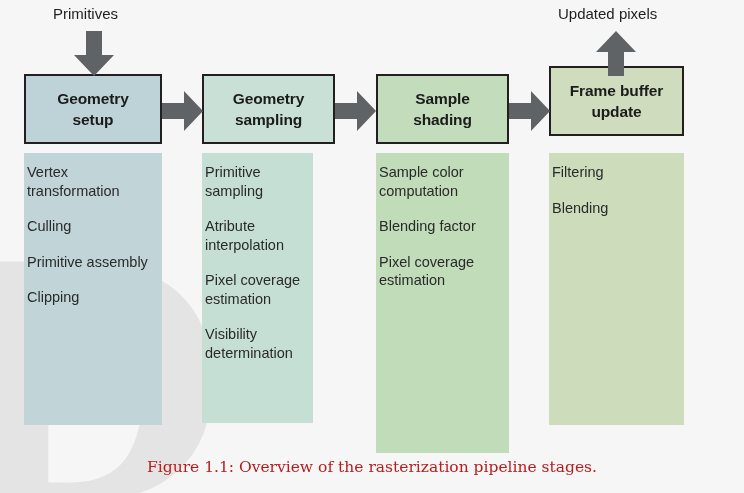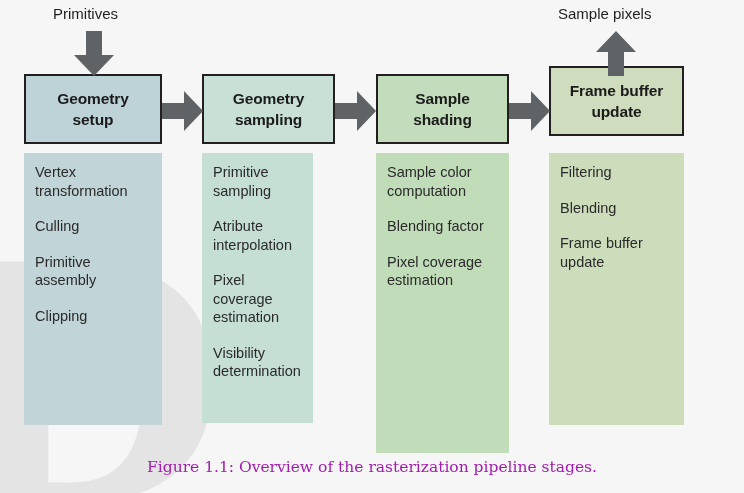--- a/index.html
+++ b/index.html
@@ -39,21 +39,21 @@
     text-align:center;
     font-weight:700;
     font-size:15.5px;
     line-height:21px;
     color:#1b1b1b;
     letter-spacing:-0.1px;
   }
   .stage-body{
     position:absolute;
     box-sizing:border-box;
-    padding:10px 11px 0 11px;
+    padding:10px 11px 0 3px;
     font-size:14.5px;
     line-height:18.5px;
     color:#2a2a2a;
   }
   .stage-body .item{margin:0 0 17px 0;}
   .stage-body .item:last-child{margin-bottom:0;}
 
   
   .arrow-h{position:absolute;z-index:3;}
   .arrow-v{position:absolute;z-index:3;}
@@ -66,37 +66,37 @@
     z-index:3;
   }
 
   .caption{
     position:absolute;
     left:0;right:0;
     top:458px;
     text-align:center;
     font-family:"DejaVu Serif",serif;
     font-size:15.5px;
-    color:#a21caf;
+    color:#b91c1c;
     z-index:3;
   }
 </style>
 </head>
 <body>
 
 <div id="figure">
 
   <div class="watermark">D</div>
 
   <div class="flow-label" style="left:53px;top:5px;">Primitives</div>
   <svg class="arrow-v" style="left:72px;top:31px;" width="44" height="46" viewBox="0 0 44 46">
     <polygon points="14,0 30,0 30,24 42,24 22,45 2,24 14,24" fill="#5f6366"></polygon>
   </svg>
 
-  <div class="flow-label" style="left:558px;top:5px;">Sample pixels</div>
+  <div class="flow-label" style="left:558px;top:5px;">Updated pixels</div>
   <svg class="arrow-v" style="left:594px;top:31px;" width="44" height="46" viewBox="0 0 44 46">
     <polygon points="22,0 42,21 30,21 30,45 14,45 14,21 2,21" fill="#5f6366"></polygon>
   </svg>
 
   <svg class="arrow-h" style="left:162px;top:90px;" width="42" height="42" viewBox="0 0 42 42">
     <polygon points="0,13 22,13 22,1 41,21 22,41 22,29 0,29" fill="#5f6366"></polygon>
   </svg>
   <svg class="arrow-h" style="left:335px;top:90px;" width="42" height="42" viewBox="0 0 42 42">
     <polygon points="0,13 22,13 22,1 41,21 22,41 22,29 0,29" fill="#5f6366"></polygon>
   </svg>
@@ -151,18 +151,17 @@
   <div class="stage">
     <div class="stage-head" style="left:549px;top:66px;width:135px;height:70px;background:#cfddbe;">
       <span>
         <span>Frame buffer</span><br>
         <span>update</span>
       </span>
     </div>
     <div class="stage-body" style="left:549px;top:153px;width:135px;height:272px;background:#cdddbc;">
       <div class="item">Filtering</div>
       <div class="item">Blending</div>
-      <div class="item">Frame buffer update</div>
     </div>
   </div>
 
   <div class="caption">Figure 1.1: Overview of the rasterization pipeline stages.</div>
 </div>
 
 </body></html>

